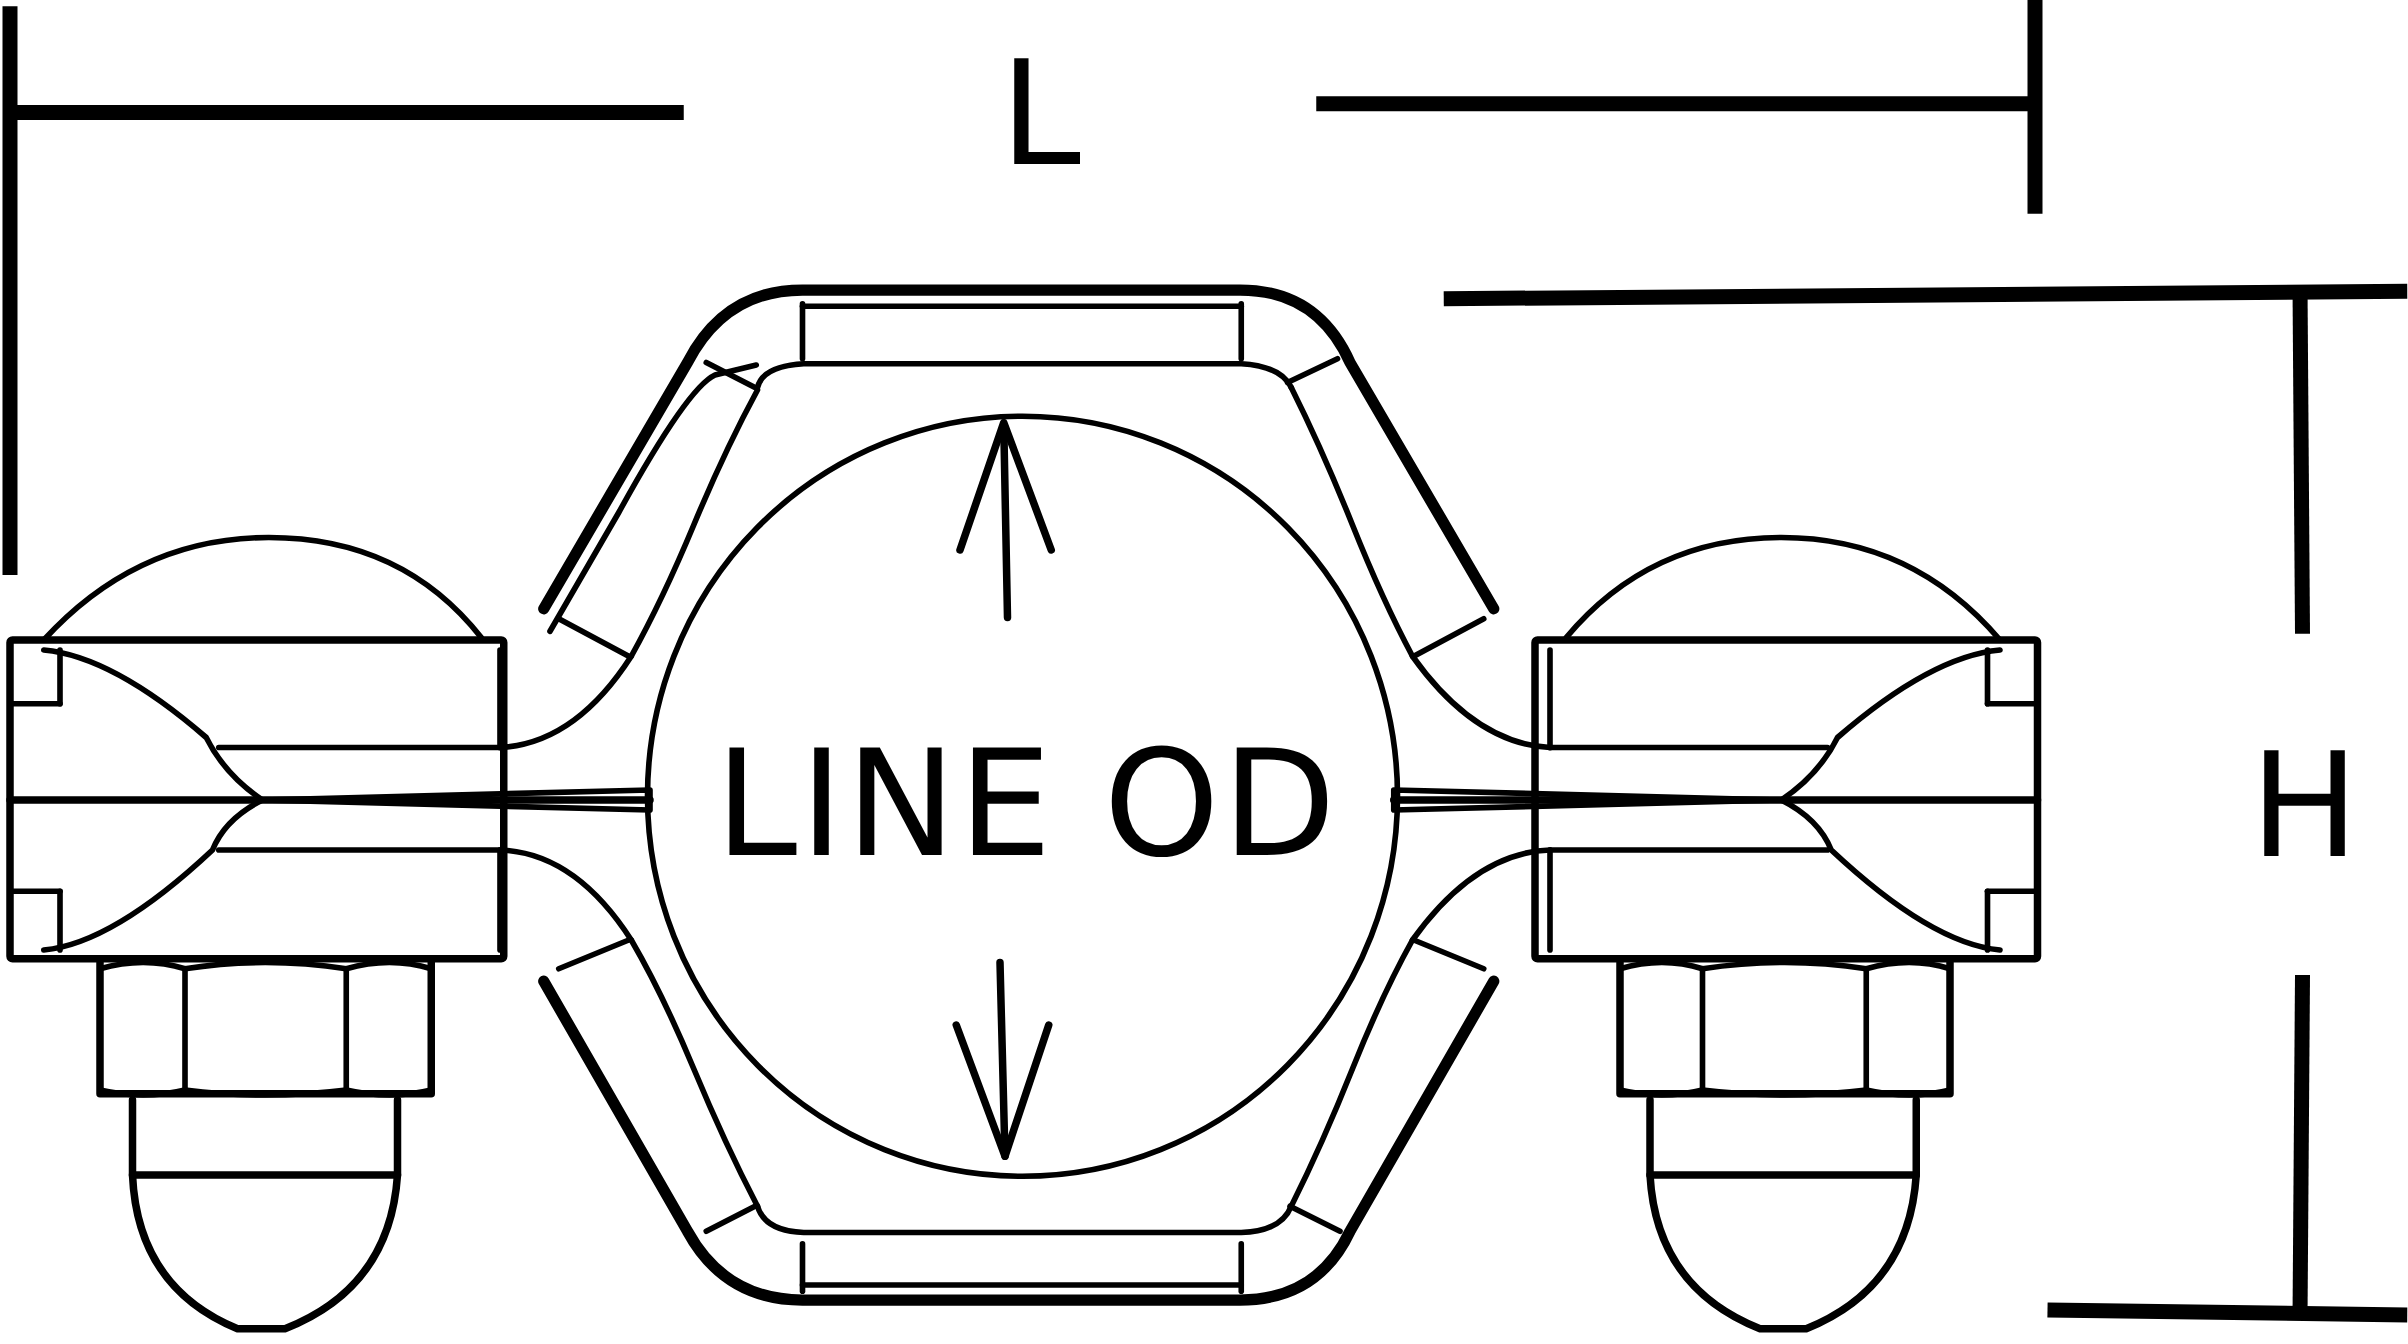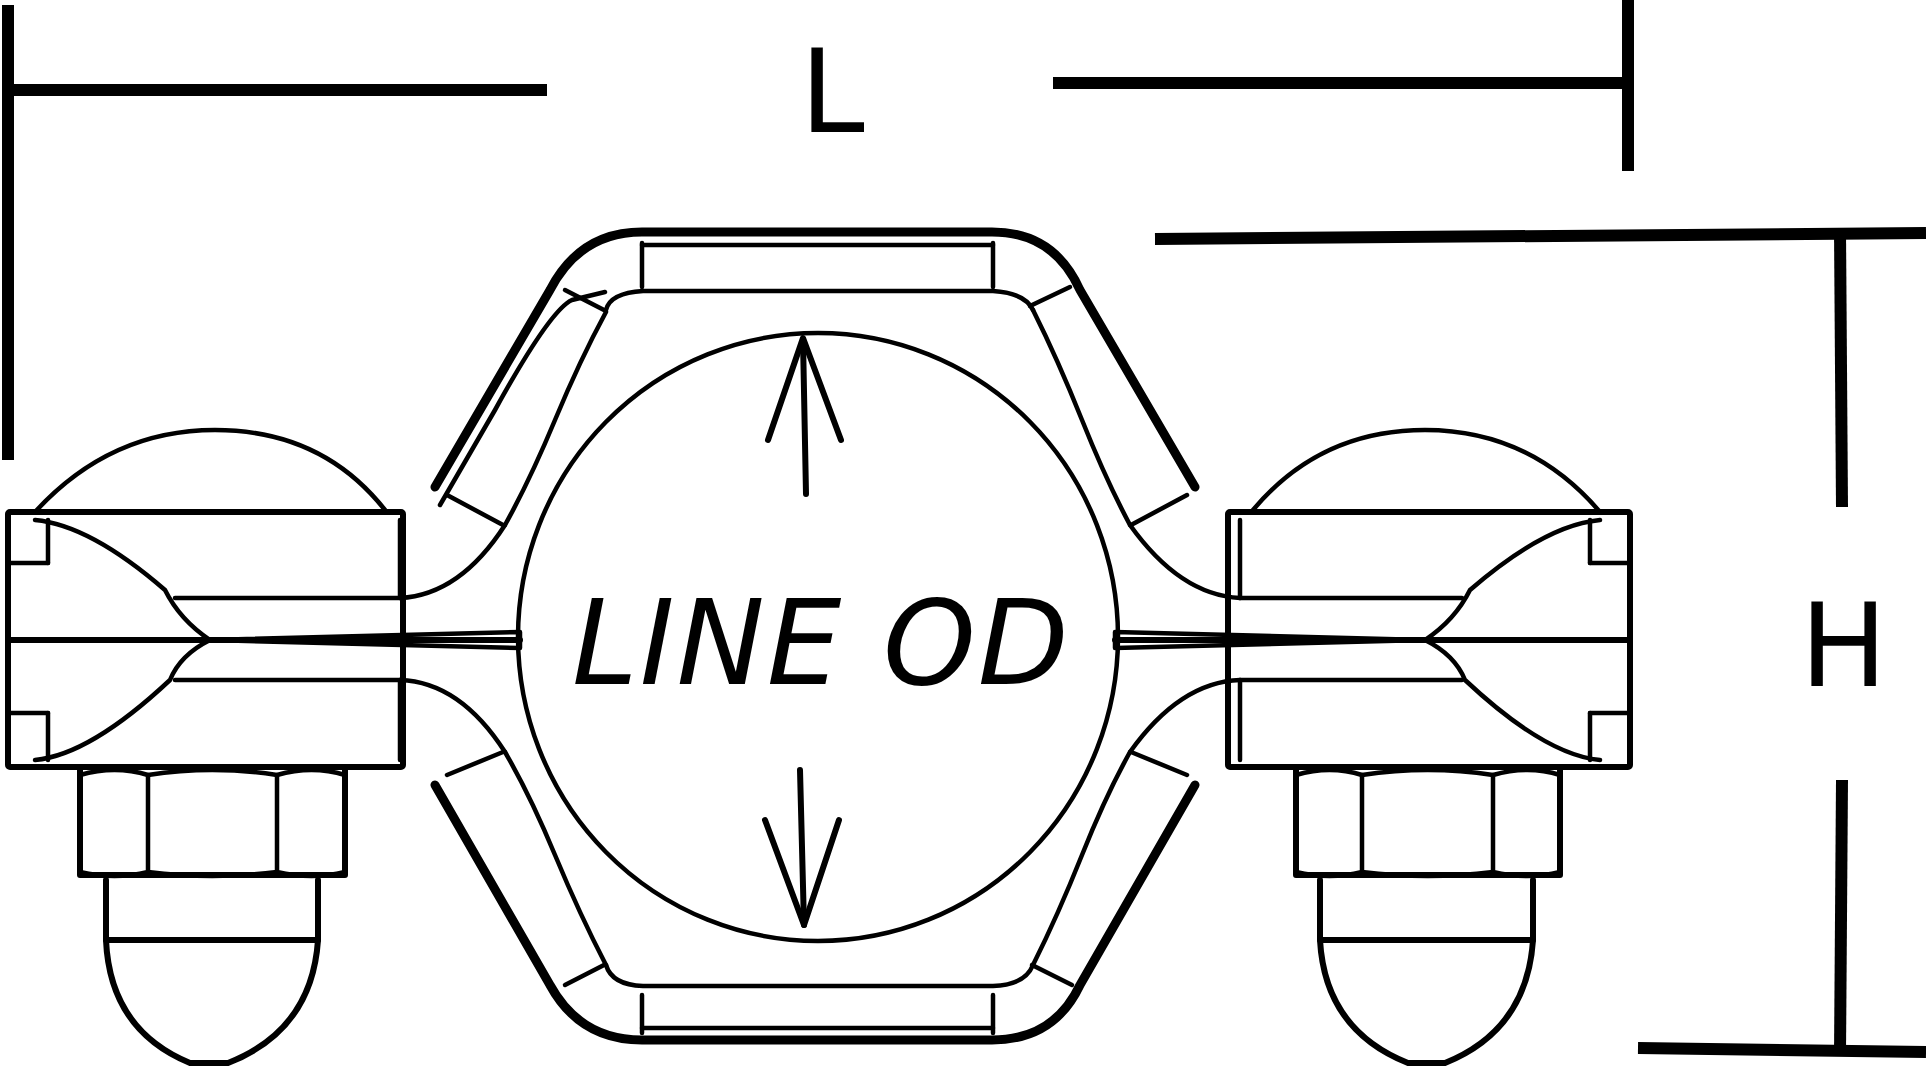--- a/index.html
+++ b/index.html
@@ -10,21 +10,21 @@
   .med { stroke: #000; stroke-width: 6; fill: none; stroke-linecap: round; stroke-linejoin: round; }
   .thin { stroke: #000; stroke-width: 4.5; fill: none; stroke-linecap: round; stroke-linejoin: round; }
   .label {
     position: absolute;
     font-family: "DejaVu Sans", sans-serif;
     color: #000;
     line-height: 1;
     white-space: nowrap;
   }
   .dim-label { font-size: 116px; font-weight: normal; }
-  .center-label { font-size: 118px; font-weight: normal; letter-spacing: 2px; font-style: italic; }
+  .center-label { font-size: 118px; font-weight: normal; letter-spacing: 2px; }
 </style>
 </head>
 <body>
 
 <svg width="1926" height="1075" viewBox="0 0 1926 1075">
 
   <g>
     <line class="thick" x1="8" y1="5" x2="8" y2="460"></line>
     <line class="thick" x1="8" y1="90" x2="547" y2="90"></line>
     <line class="thick" x1="1053" y1="83" x2="1628" y2="83"></line>

